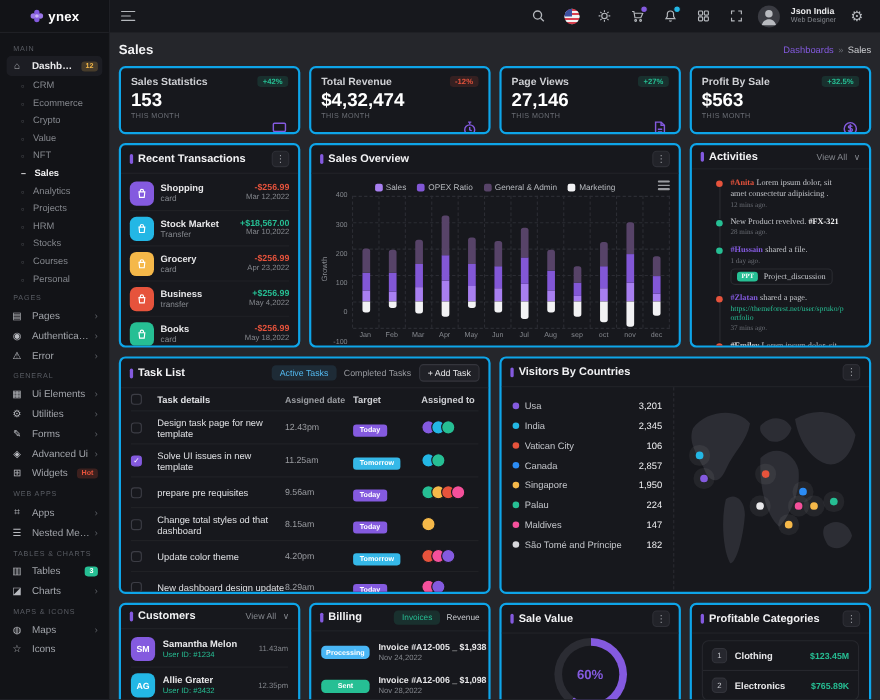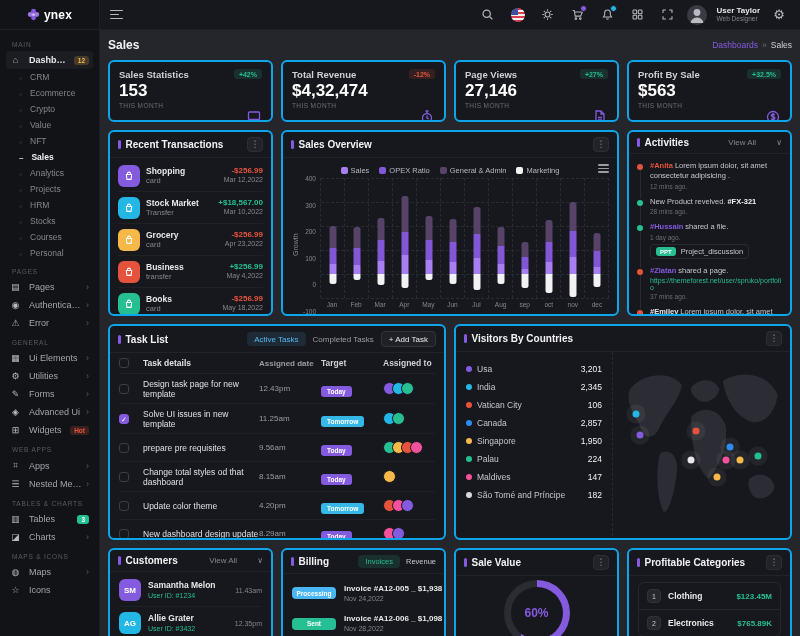--- a/index.html
+++ b/index.html
@@ -67,21 +67,21 @@
   .grid { display:grid; grid-template-columns:repeat(12,1fr); gap:8px; }
   .card { background:#17181d; border:2px solid #0ea5e9; border-radius:6px; overflow:hidden; }
   .sp3 { grid-column:span 3; } .sp6 { grid-column:span 6; }
   .h1r { height:62px; } .h2r { height:186px; } .h3r { height:216px; } .h4r { height:160px; }
   .card-head { display:flex; align-items:center; padding:5px 8px; gap:6px;
     border-bottom:1px solid #222328; min-height:22px; }
   .card-title { font-size:10px; font-weight:bold; color:#f2f2f4; display:flex; align-items:center; gap:5px; }
   .card-title::before { content:""; width:2.5px; height:9px; background:#845adf; border-radius:2px; }
   .opt-btn { margin-left:auto; width:16px; height:15px; background:#222329; border:1px solid #2e2f36;
     border-radius:4px; color:#9a9ca1; font-size:9px; line-height:13px; text-align:center; cursor:pointer; }
-  .view-all { margin-left:auto; font-size:8px; color:#84878d; cursor:pointer; display:flex; gap:20px;text-align:right; }
+  .view-all { margin-left:auto; font-size:8px; color:#84878d; cursor:pointer; display:flex; gap:6px;text-align:right; }
 
   
   .stat { padding:7px 9px 6px; display:flex; flex-direction:column; }
   .stat-top { display:flex; align-items:flex-start; }
   .stat-title { font-size:9.5px; color:#cfd0d4; font-weight:bold; }
   .stat-badge { margin-left:auto; font-size:7px; font-weight:bold; padding:1.5px 5px; border-radius:3px; }
   .bg-up { background:rgba(38,191,148,.15); color:#26bf94; }
   .bg-down { background:rgba(230,83,60,.15); color:#e6533c; }
   .stat-value { font-size:17px; font-weight:bold; color:#fff; margin-top:1px; }
   .stat-sub { font-size:6.5px; color:#6a6d74; letter-spacing:.4px; margin-top:1px; }
@@ -120,21 +120,21 @@
   .gline { position:absolute; left:0; right:0; height:0; border-top:1px dashed #2b2c33; }
   .co-cols { position:absolute; inset:0; display:flex; }
   .ccol { flex:1; position:relative; border-right:1px dashed #2b2c33; }
   .cseg { position:absolute; left:50%; transform:translateX(-50%); width:7px; }
   .cseg.cap { border-radius:2.5px 2.5px 0 0; }
   .cseg.negcap { border-radius:0 0 2.5px 2.5px; }
   .co-xlabels { height:13px; display:flex; }
   .co-xlabels div { flex:1; text-align:center; font-size:6.5px; color:#84878d; padding-top:3px; }
 
   
-  .act-list { padding:7px 8px; }
+  .act-list { padding:7px 22px;font-family:Liberation Serif, serif; }
   .act { position:relative; padding-left:13px; margin-bottom:7px; }
   .act::before { content:""; position:absolute; left:2.5px; top:9px; bottom:-9px; width:1px; background:#2a2b31; }
   .act:last-child::before { display:none; }
   .act-dot { position:absolute; left:0; top:3px; width:6px; height:6px; border-radius:50%; }
   .act-line { font-size:7.5px; color:#c5c7cc; line-height:1.3; }
   .act-name { font-weight:bold; color:#e8e8ea; margin-right:2px; }
   .act-name:empty { display:none; }
   .act-tag { font-weight:bold; color:#f2f2f4; margin-left:2px; }
   .act-tag:empty { display:none; }
   .act-link { font-size:7px; color:#26bf94; margin-top:1px; word-break:break-all; cursor:pointer; }
@@ -543,21 +543,21 @@
           <path d="M2.5 6V2.5H6M10 2.5h3.5V6M13.5 10v3.5H10M6 13.5H2.5V10"></path>
           </svg>
       </div>
       <div class="avatar">
         <svg viewBox="0 0 20 20" width="20" height="20">
           <circle cx="10" cy="7.5" r="3.4" fill="#b9bbc0"></circle>
           <path d="M3.5 18c.8-4 4-5.5 6.5-5.5s5.7 1.5 6.5 5.5z" fill="#b9bbc0"></path>
           </svg>
       </div>
       <div class="user-block">
-        <span class="user-name">User Taylor</span>
+        <span class="user-name">Json India</span>
         <span class="user-role">Web Designer</span>
       </div>
       <div class="tb-ic">
           <span class="gear-glyph">⚙</span>
         </div>
     </header>
 
     <div class="content">
       <div class="title-row">
         <span class="page-title">Sales</span>

